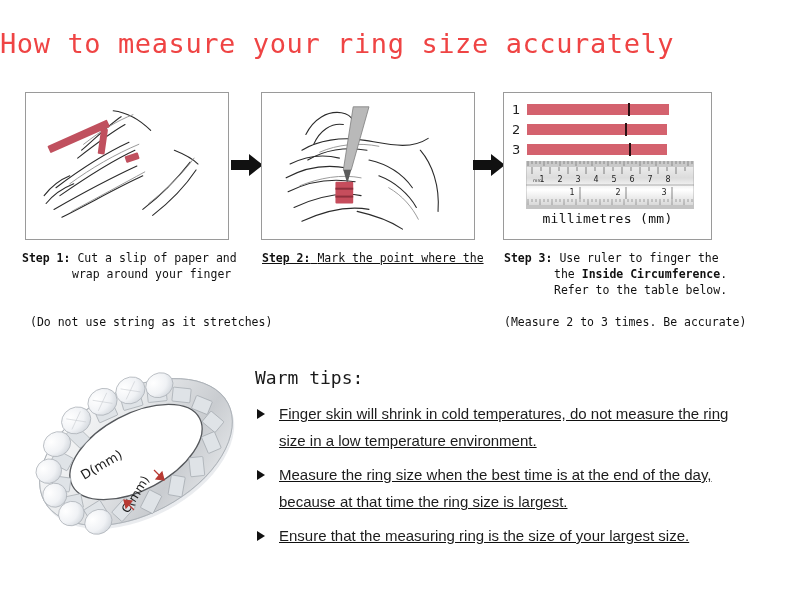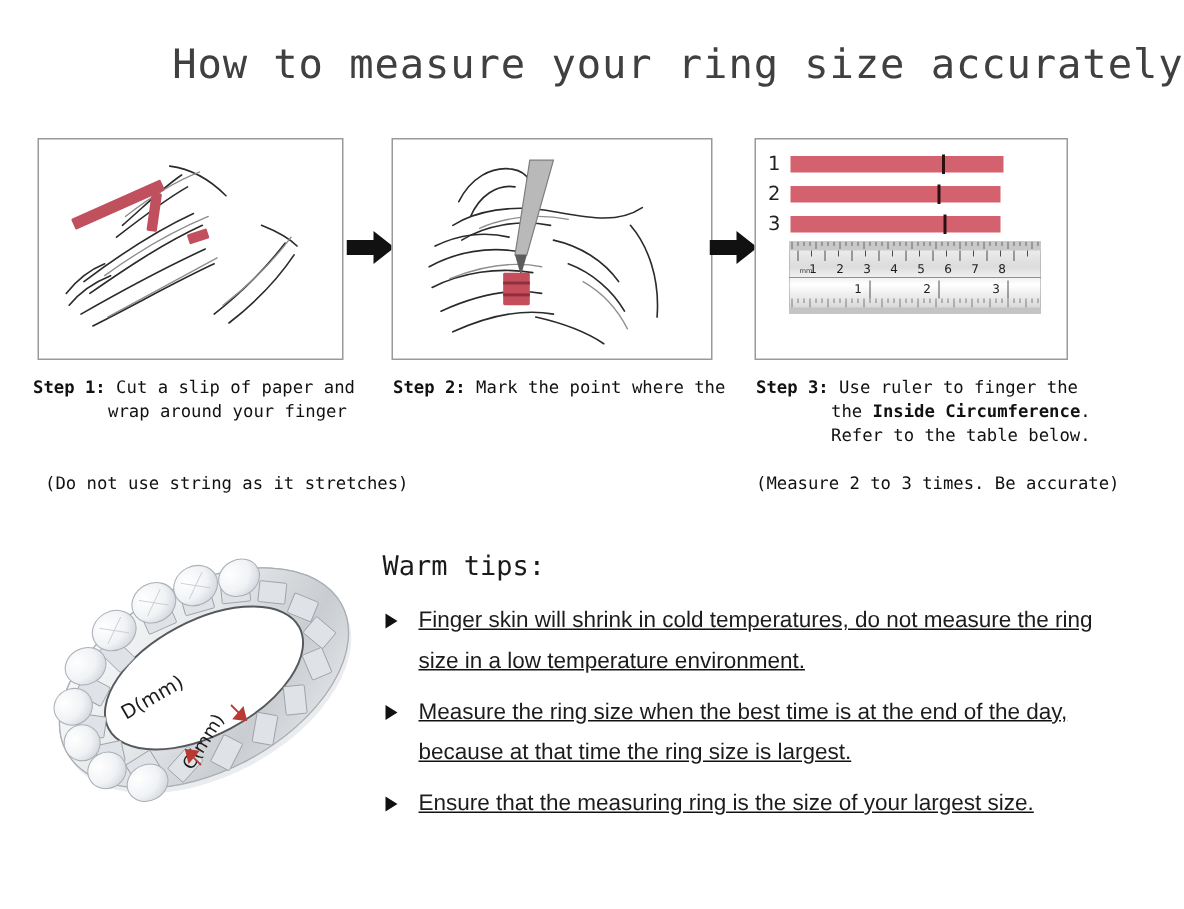--- a/index.html
+++ b/index.html
@@ -21,24 +21,24 @@
     height: 606px;
     background: #ffffff;
   }
 
   
   #title {
     position: absolute;
     left: 0;
     top: 28px;
     width: 789px;
-    text-align: right;
+    text-align: left;
     font-size: 27px;
     letter-spacing: 0.6px;
-    color: #404040;
+    color: #ef4444;
     font-family: "DejaVu Sans Mono", monospace;
     font-weight: 400;
   }
 
   
   .panel {
     position: absolute;
     top: 92px;
     height: 148px;
     border: 1px solid #9a9a9a;
@@ -65,21 +65,21 @@
     position: absolute;
     font-family: "DejaVu Sans Mono", monospace;
     font-size: 11.5px;
     line-height: 16px;
     color: #111111;
   }
   .caption .lead { font-weight: bold; text-align: right; }
   .caption .hang { display: block; padding-left: 50px; }
   .caption b { font-weight: bold; }
   #cap1 { left: 22px;  top: 250px; width: 230px; }
-  #cap2 { left: 262px; top: 250px; width: 230px; }
+  #cap2 { left: 262px; top: 250px; width: 230px; text-decoration: underline; }
   #cap3 { left: 504px; top: 250px; width: 245px; }
 
   .note {
     position: absolute;
     font-family: "DejaVu Sans Mono", monospace;
     font-size: 11.5px;
     color: #111111;
   }
   #note1 { left: 30px;  top: 315px; }
   #note3 { left: 504px; top: 315px; }
@@ -356,20 +356,21 @@
                  M30 38 V41 M34 38 V41 M38 38 V44 M42 38 V41 M46 38 V41 M50 38 V44 M54 38 V41
                  M58 38 V41 M62 38 V44 M66 38 V41 M70 38 V41 M74 38 V44 M78 38 V41 M82 38 V41
                  M86 38 V44 M90 38 V41 M94 38 V41 M98 38 V44 M102 38 V41 M106 38 V41 M110 38 V44
                  M114 38 V41 M118 38 V41 M122 38 V44 M126 38 V41 M130 38 V41 M134 38 V44
                  M138 38 V41 M142 38 V41 M146 38 V44 M150 38 V41 M154 38 V41 M158 38 V44
                  M162 38 V41 M166 38 V41"></path>
       </g>
       <rect x="0" y="44" width="168" height="4" fill="#c4c4c4"></rect>
     </svg>
 
+    <div id="mm-label">millimetres (mm)</div>
   </div>
 
   <div class="caption" id="cap1">
     <span class="lead">Step 1:</span>
     <span>Cut a slip of paper and</span>
     <span class="hang">wrap around your finger</span>
   </div>
 
   <div class="caption" id="cap2">
     <span class="lead">Step 2:</span>

